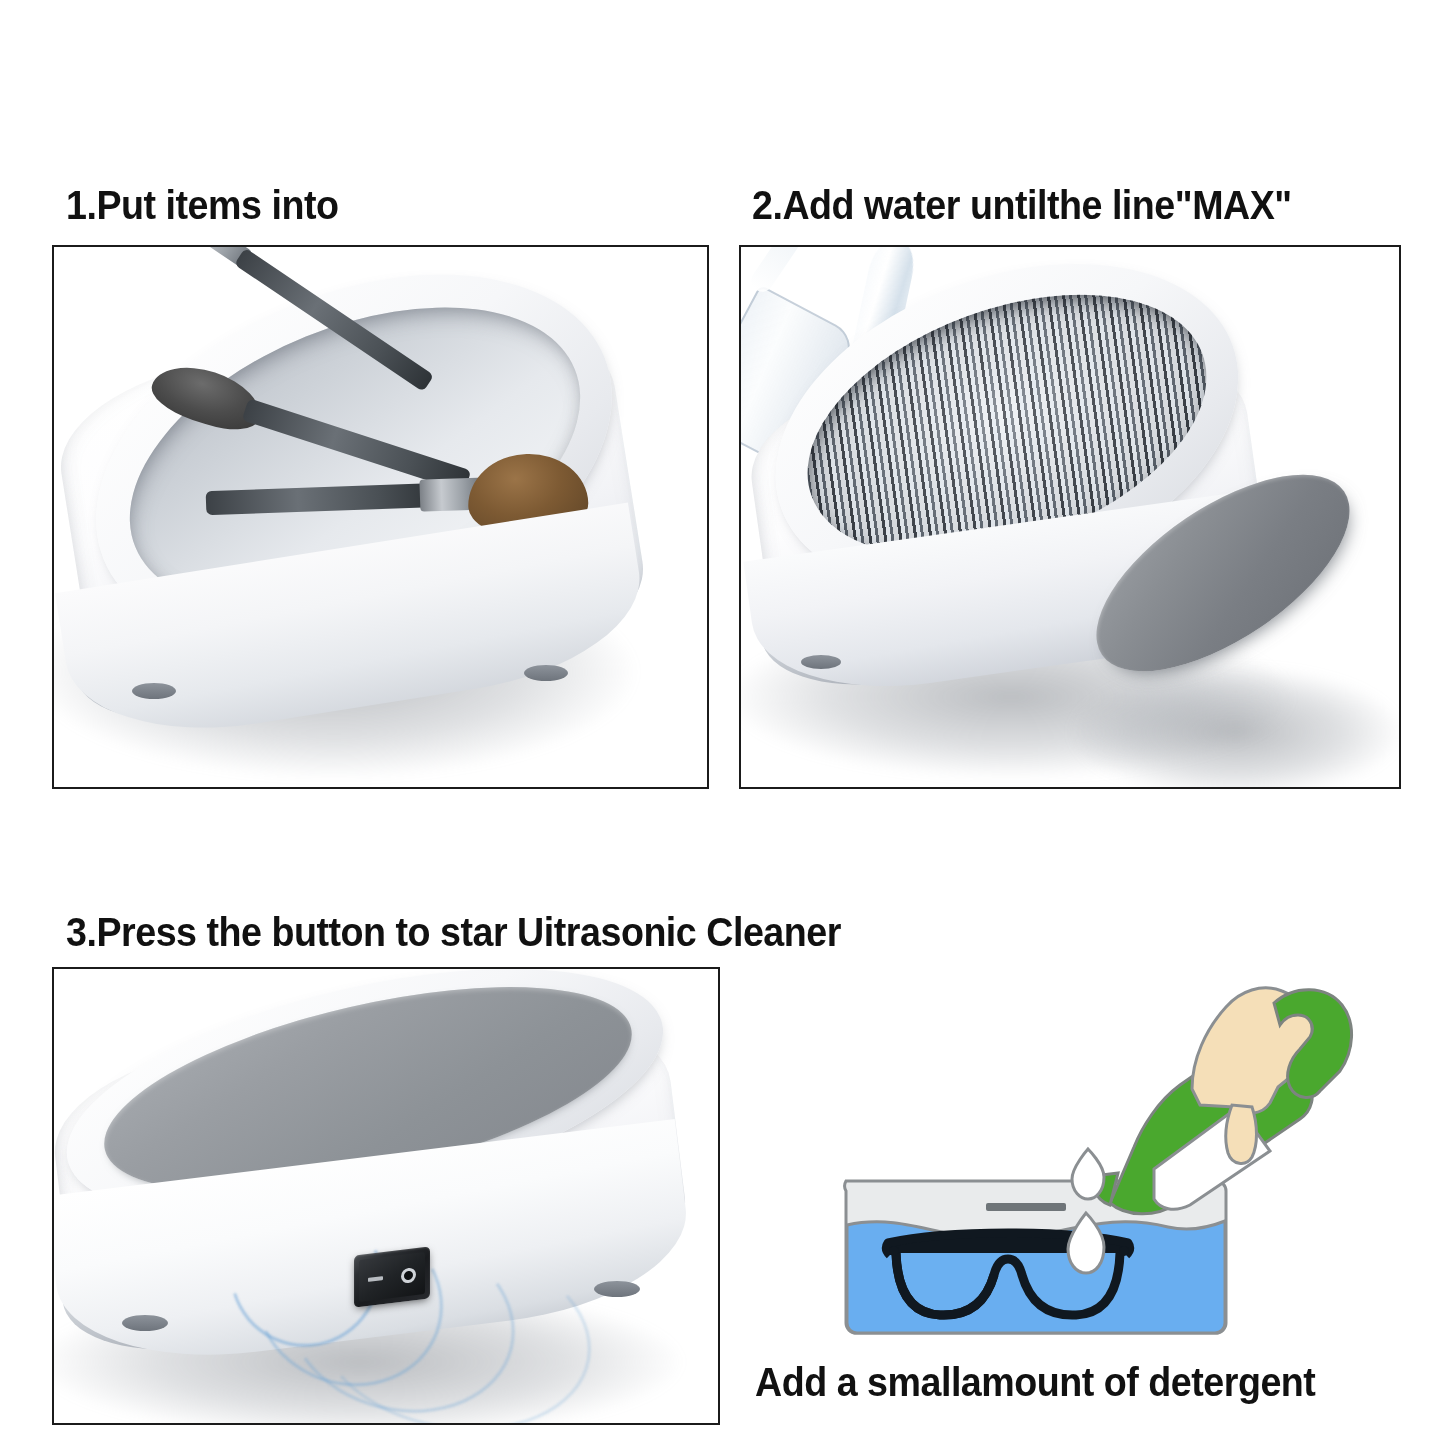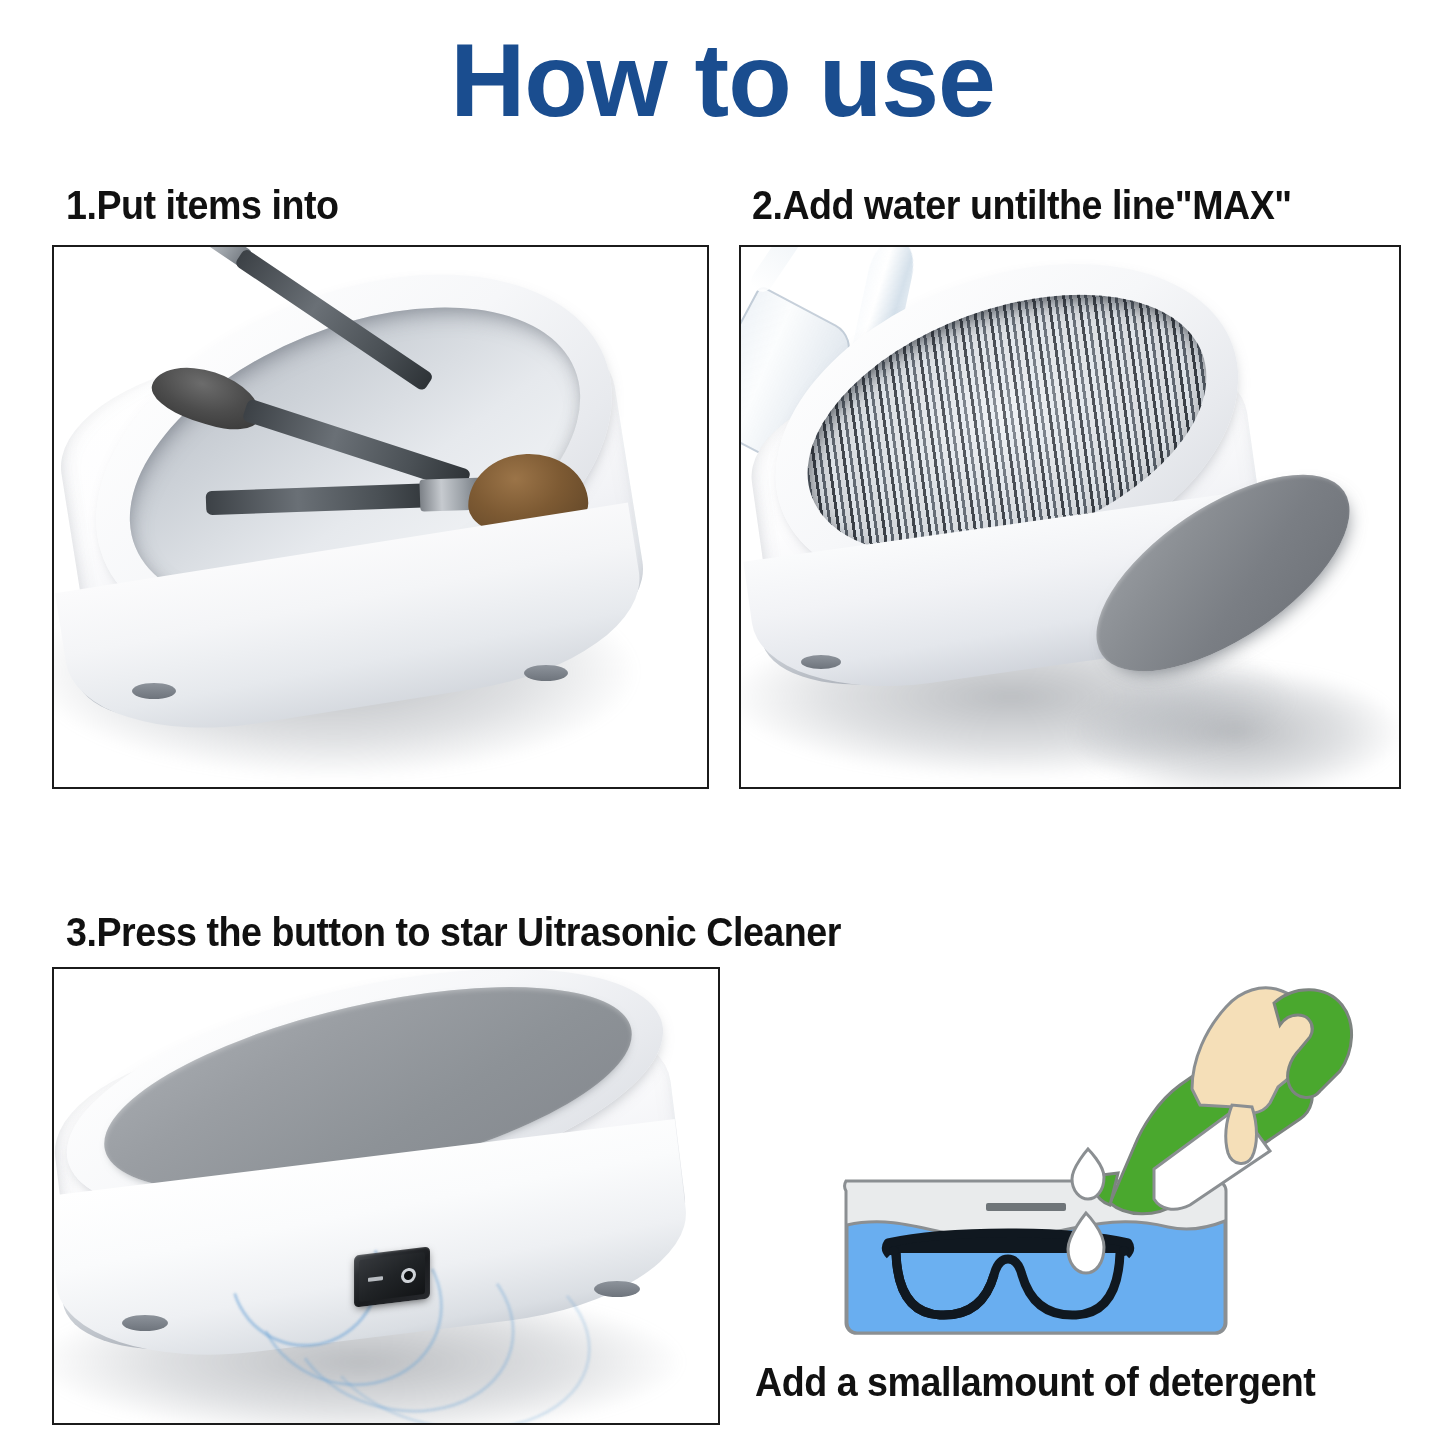--- a/index.html
+++ b/index.html
@@ -198,21 +198,20 @@
     left: 838px; top: 955px;
     width: 565px; height: 400px;
   }
   #cartoon svg { width: 100%; height: 100%; display: block; }
 </style>
 </head>
 <body>
 
 <div id="page">
 
-  <div id="title">How to use</div>
 
   <div class="caption" id="cap1">1.Put items into</div>
 
   <div class="caption" id="cap2">2.Add water untilthe line"MAX"</div>
 
   <div class="caption" id="cap3">3.Press the button to star Uitrasonic Cleaner</div>
 
   <div class="panel" id="panel1">
     <div class="scene">
 

